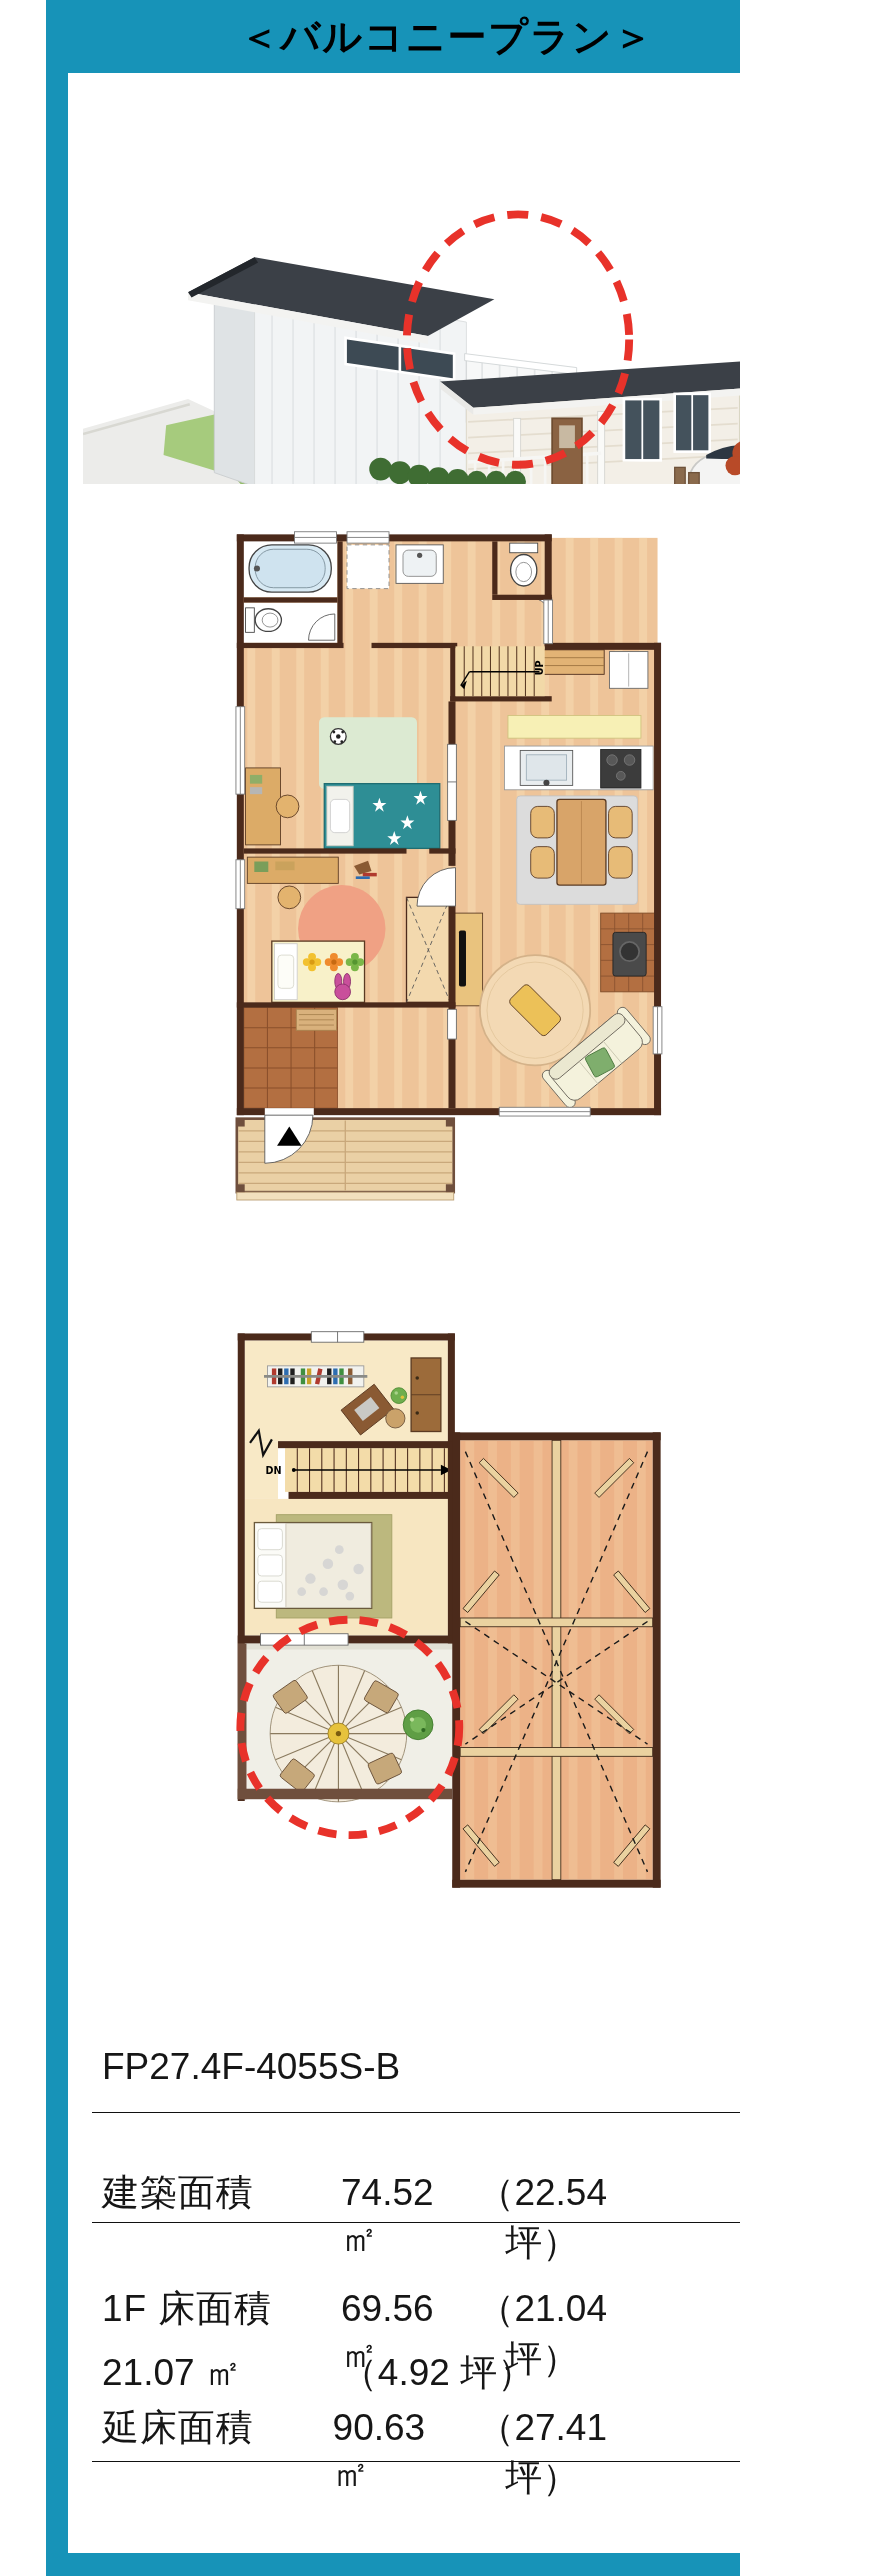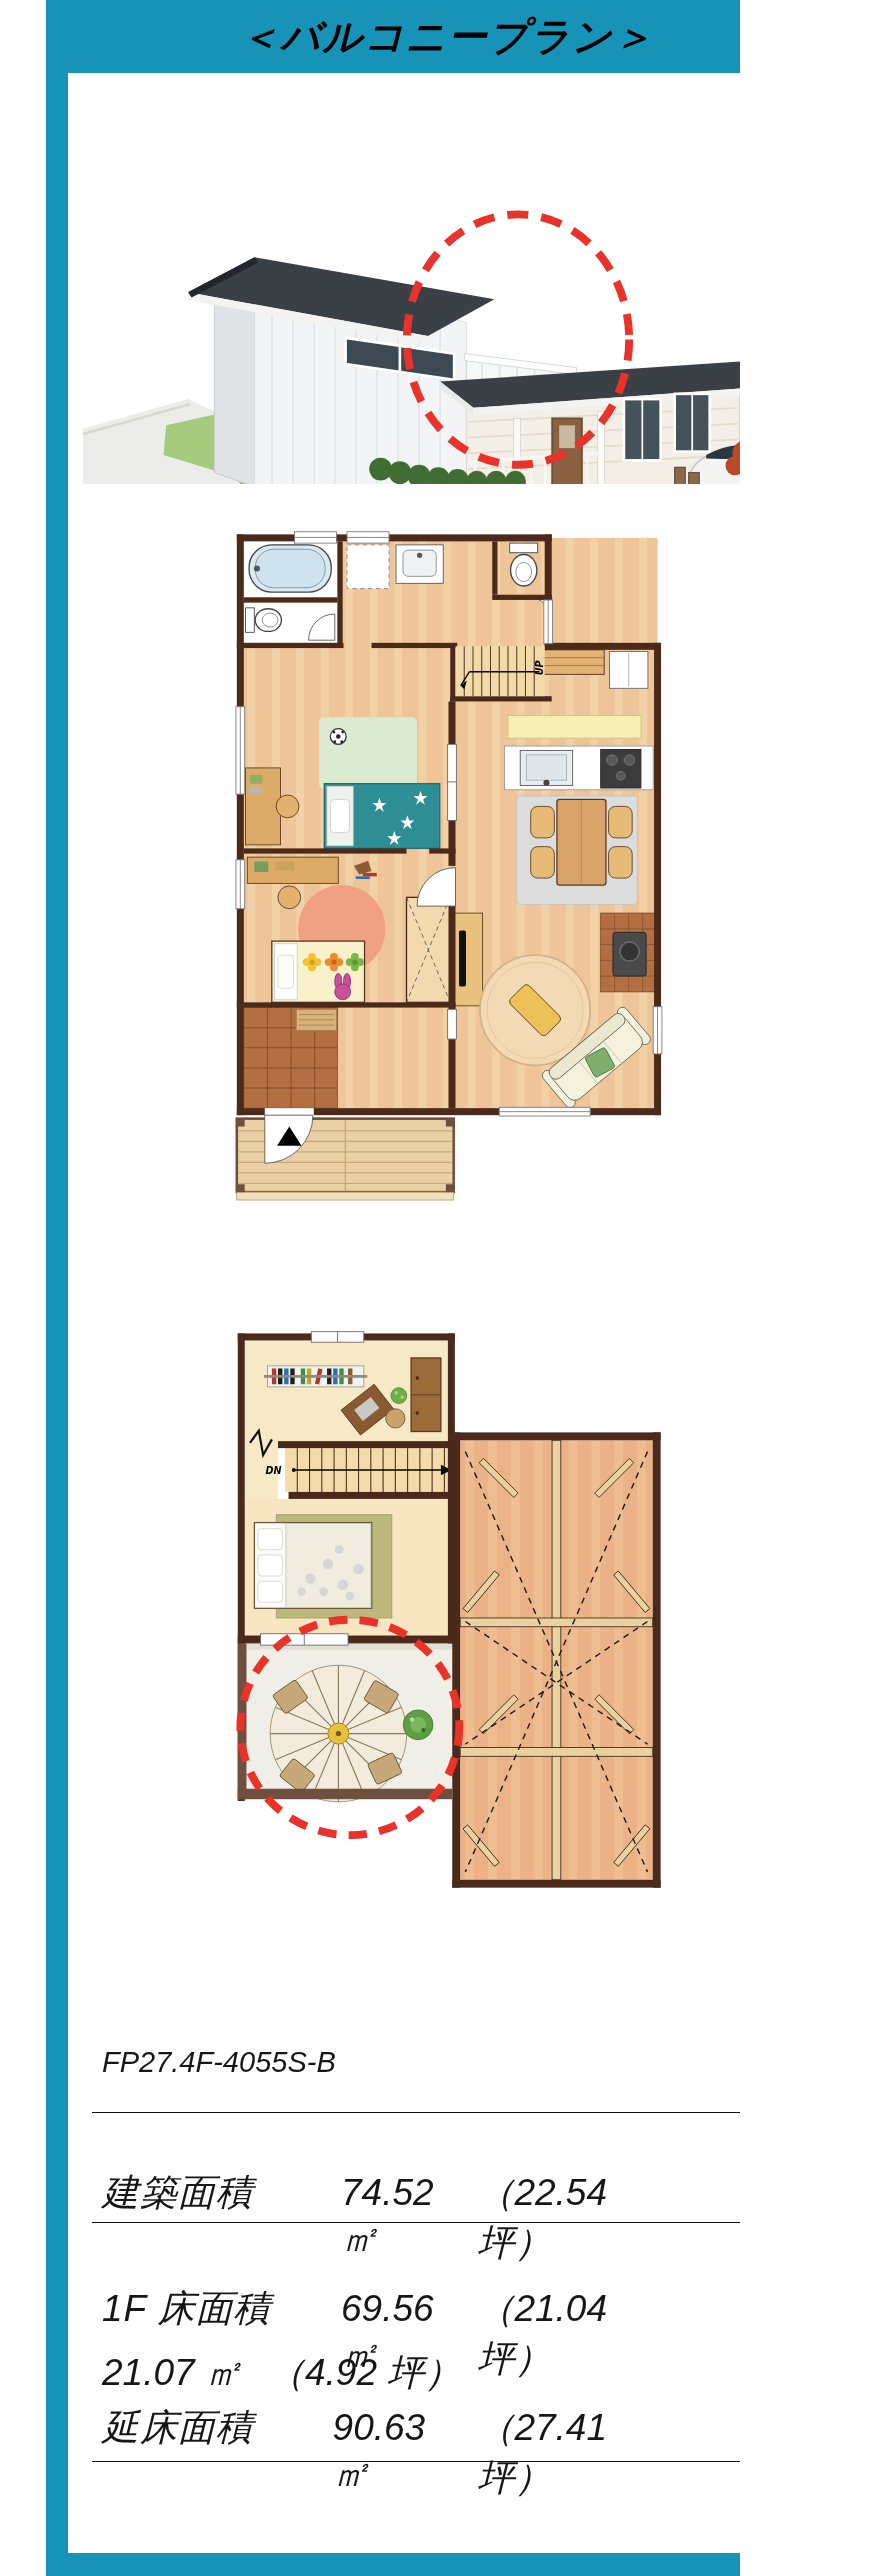--- a/index.html
+++ b/index.html
@@ -1,43 +1,43 @@
 <!DOCTYPE html>
 <html style="font-size:14px"><head>
 <meta charset="utf-8">
 <style>
   html,body{margin:0;padding:0;background:#ffffff;}
   body{font-family:"Liberation Sans", sans-serif; color:#1a1a1a;}
-  #page{position:relative;width:740px;height:2576px;background:#fff;overflow:hidden;font-style:italic;}
+  #page{position:relative;width:740px;height:2576px;background:#fff;overflow:hidden;}
 
   
   .frame{position:absolute;background:#1793b8;}
   .frame-top{left:46px;top:0;width:802px;height:73px;}
   .frame-left{left:46px;top:0;width:22px;height:2576px;}
   .frame-right{left:826px;top:0;width:22px;height:2576px;}
   .frame-bottom{left:46px;top:2553px;width:802px;height:23px;}
 
   .page-title{position:absolute;left:46px;top:0;width:802px;height:73px;
     line-height:73px;text-align:center;font-size:39px;font-weight:700;color:#000;
     letter-spacing:1.8px;}
 
   .art{position:absolute;}
   #house-art{left:83px;top:77px;}
   #plan-1f{left:191px;top:523px;}
   #plan-2f{left:236px;top:1329px;}
 
   
-  .spec-code{position:absolute;left:102px;top:2046px;font-size:29px;font-weight:400;color:#161616;}
+  .spec-code{position:absolute;left:102px;top:2046px;font-size:37px;font-weight:400;color:#161616;}
   .spec-hr{position:absolute;left:92px;width:700px;height:0;border-top:1.8px solid #111;}
   .hr1{top:2112px;} .hr2{top:2222px;} .hr3{top:2461px;}
   .spec-row{position:absolute;left:0;right:0;display:flex;align-items:baseline;
     padding-left:102px;padding-right:133px;font-size:37px;font-weight:400;color:#161616;}
   .spec-row .lbl{width:291px;letter-spacing:0.9px;}
   .spec-row .sqm{width:166px;margin-top:21px;}
-  .spec-row .tsb{flex:1;text-align:left;}
+  .spec-row .tsb{flex:1;text-align:center;}
   .row1{top:2151px;} .row2{top:2267px;} .row3{top:2327px;} .row4{top:2386px;gap:31px;}
 
   svg text{font-family:"DejaVu Sans", sans-serif;}
 </style>
 </head>
 <body>
 
 <div id="page">
 
   <div class="frame frame-left"></div>

